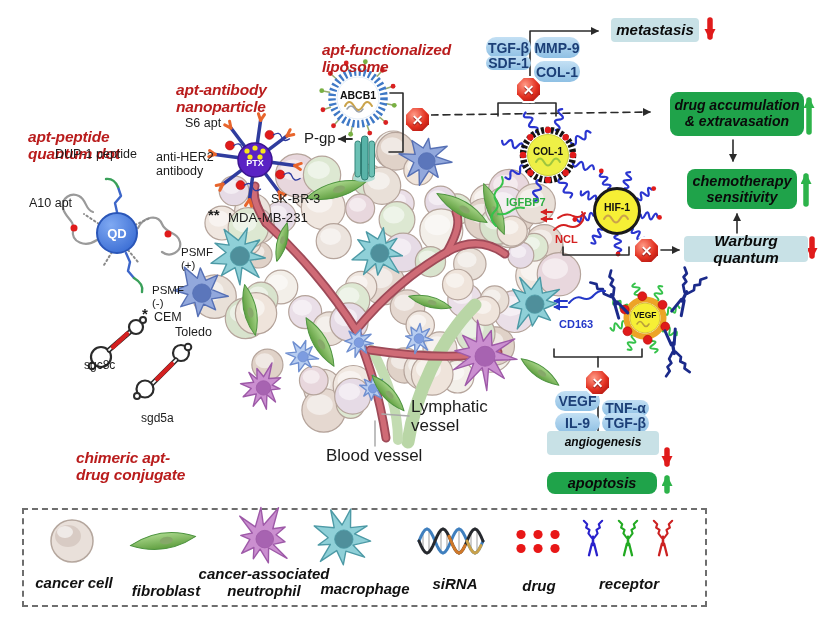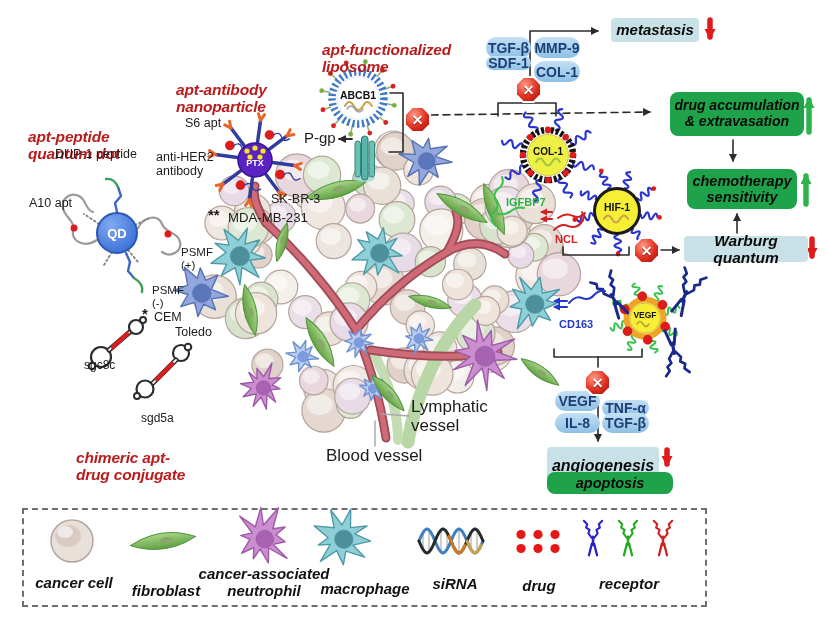--- a/index.html
+++ b/index.html
@@ -654,21 +654,21 @@
   <div class="corelbl" style="left:548px;top:151px;font-size:10px;color:#111">COL-1</div>
   <div class="corelbl" style="left:617px;top:207px;font-size:10.5px;color:#111">HIF-1</div>
   <div class="corelbl" style="left:645px;top:315px;font-size:8.5px;color:#111">VEGF</div>
 
   <div class="pill" style="left:486px;top:37px;width:45px;height:21px">TGF-β</div>
   <div class="pill" style="left:534px;top:37px;width:46px;height:21px">MMP-9</div>
   <div class="pill" style="left:486px;top:56px;width:45px;height:14px">SDF-1</div>
   <div class="pill" style="left:534px;top:61px;width:46px;height:21px">COL-1</div>
   <div class="pill" style="left:555px;top:391px;width:45px;height:20px">VEGF</div>
   <div class="pill" style="left:602px;top:400px;width:47px;height:16px">TNF-α</div>
-  <div class="pill" style="left:555px;top:413px;width:45px;height:20px">IL-8</div>
+  <div class="pill" style="left:555px;top:413px;width:45px;height:20px">IL-9</div>
   <div class="pill" style="left:602px;top:413px;width:47px;height:20px">TGF-β</div>
 
   <div class="xo" style="left:404px;top:106px">
       <div class="xi">✕</div>
     </div>
   <div class="xo" style="left:515px;top:76px">
       <div class="xi">✕</div>
     </div>
   <div class="xo" style="left:633px;top:237px">
       <div class="xi">✕</div>
@@ -676,22 +676,22 @@
   <div class="xo" style="left:584px;top:369px">
       <div class="xi">✕</div>
     </div>
 
   <div class="box blue" style="left:611px;top:18px;width:88px;height:24px;font-size:15px">metastasis</div>
   <div class="box green" style="left:670px;top:92px;width:134px;height:44px;font-size:14px">drug accumulation
 &amp; extravasation</div>
   <div class="box green" style="left:687px;top:169px;width:110px;height:40px;font-size:14.5px">chemotherapy
 sensitivity</div>
   <div class="box blue" style="left:684px;top:236px;width:124px;height:26px;font-size:15.5px">Warburg quantum</div>
-  <div class="box blue" style="left:547px;top:447px;width:112px;height:38px;font-size:16px">angiogenesis</div>
-  <div class="box green" style="left:547px;top:472px;width:126px;height:22px;font-size:14.5px">apoptosis</div>
+  <div class="box blue" style="left:547px;top:431px;width:112px;height:24px;font-size:12px">angiogenesis</div>
+  <div class="box green" style="left:547px;top:472px;width:110px;height:22px;font-size:14.5px">apoptosis</div>
 
   <div class="legl" style="left:74px;top:575px">cancer cell</div>
   <div class="legl" style="left:166px;top:583px">fibroblast</div>
   <div class="legl" style="left:264px;top:566px">cancer-associated
 neutrophil</div>
   <div class="legl" style="left:365px;top:581px">macrophage</div>
   <div class="legl" style="left:455px;top:576px">siRNA</div>
   <div class="legl" style="left:539px;top:578px">drug</div>
   <div class="legl" style="left:629px;top:576px">receptor</div>
 </div>

